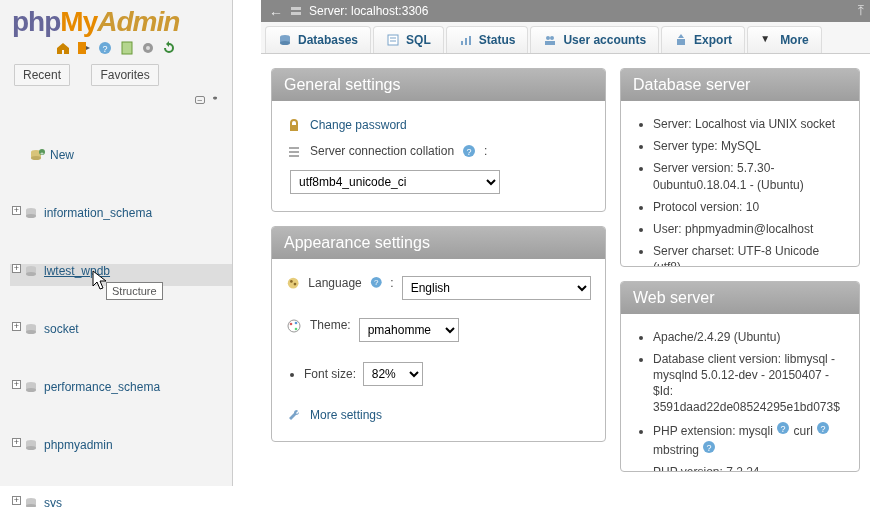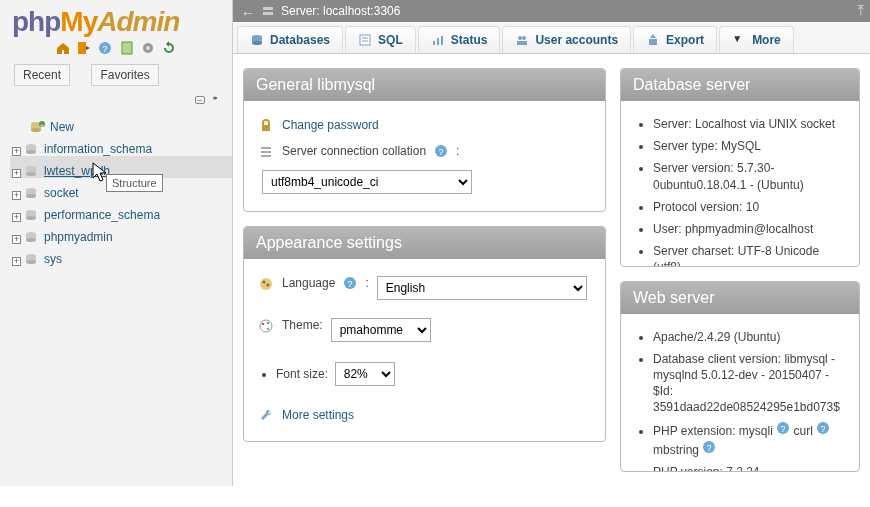--- a/index.html
+++ b/index.html
@@ -1,31 +1,31 @@
 <!DOCTYPE html>
 <html><head>
 <meta charset="utf-8">
 <style>
 * { box-sizing: border-box; margin: 0; padding: 0; }
 body { font-family: sans-serif; font-size: 12px; color: #444; background: #fff; width: 870px; height: 507px; overflow: hidden; }
 a { color: #235a81; text-decoration: none; cursor: pointer; }
-.layout { display: flex; height: 486px; }
+.layout { display: flex; height: 486px; gap: 28px; }
 .sidebar { width: 233px; background: #f3f3f3; border-right: 1px solid #ccc; display: flex; flex-direction: column; }
 .logo { padding: 6px 12px 0 12px; font-family: "Trebuchet MS", sans-serif; font-size: 28px; font-weight: bold; letter-spacing: -1px; }
 .logo .p1 { color: #666699; }
 .logo .p2 { color: #e68a00; }
 .logo .p3 { color: #cc9933; font-style: italic; }
 .logo-icons { text-align: center; padding: 2px 0 4px 0; }
 .logo-icons span { display: inline-block; width: 16px; height: 16px; margin: 0 1px; vertical-align: middle; }
 .recent-bar { padding: 4px 12px 6px 14px; }
 .recent-bar button { background: #f6f6f6; border: 1px solid #ccc; border-radius: 1px; padding: 3px 8px; font-size: 12px; color: #444; cursor: pointer; margin-right: 18px; }
 .collapse-row { text-align: right; padding: 0 12px 4px 0; }
 .collapse-row span { display: inline-block; width: 10px; height: 8px; border: 1px solid #888; border-radius: 2px; margin-left: 2px; vertical-align: middle; font-size: 8px; line-height: 6px; text-align: center; }
 .tree { padding: 2px 0 0 10px; }
-.tree-row { display: flex; align-items: flex-end; height: 22px; padding-left: 2px; position: relative; }
+.tree-row { display: flex; align-items: flex-start; height: 22px; padding-left: 2px; position: relative; margin-top: 36px; }
 .tree-row.new { padding-left: 20px; }
 .tree-row .expander { width: 9px; height: 9px; border: 1px solid #888; background: #fff; font-size: 9px; line-height: 7px; text-align: center; margin-right: 3px; color: #555; }
 .tree-row .db-icon { width: 16px; height: 14px; margin-right: 4px; }
 .tree-row.hover { background: #ddd; }
 .tree-row a { color: #235a81; }
 .tree-row.hover a { text-decoration: underline; }
 .tooltip { position: absolute; left: 96px; top: 18px; background: #fffffe; border: 1px solid #7f7f7f; padding: 2px 5px; font-size: 11px; color: #555; z-index: 3; }
 .cursor { position: absolute; left: 82px; top: 6px; width: 18px; height: 22px; z-index: 4; pointer-events:none; }
 .main { flex: 1; background: #fff; display: flex; flex-direction: column; overflow: hidden; }
 .server-bar { background: #888; color: #fff; padding: 3px 8px; display: flex; align-items: center; gap: 6px; position: relative; }
@@ -245,21 +245,21 @@
       </div>
       <div class="tab more">
         <span class="icon" style="font-size:10px;color:#333">▼</span>
         <span class="label">More</span>
       </div>
     </div>
 
     <div class="content">
       <div class="col-left">
         <div class="panel">
-          <div class="panel-head">General libmysql</div>
+          <div class="panel-head">General settings</div>
           <div class="panel-body">
             <div class="row">
               <span class="ricon">
                   <svg viewBox="0 0 16 16">
                     <rect x="4" y="7" width="8" height="6" fill="#c49a3a"></rect>
                     <path fill="none" stroke="#c49a3a" stroke-width="2" d="M5 7V5a3 3 0 0 1 6 0v2"></path>
                   </svg>
                 </span>
               <a>Change password</a>
             </div>

